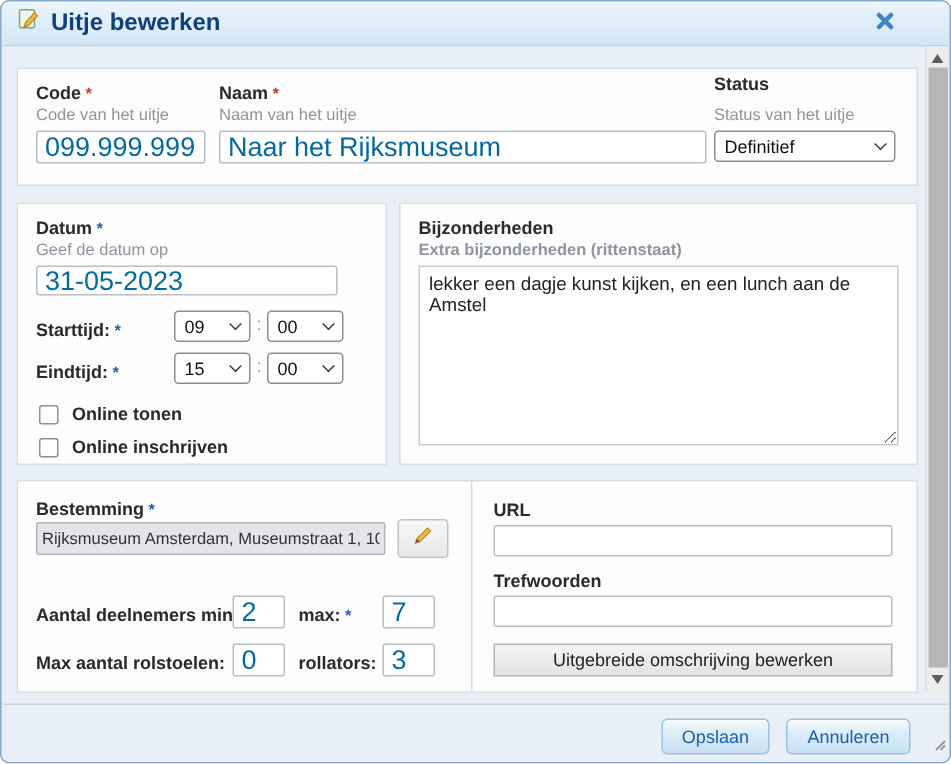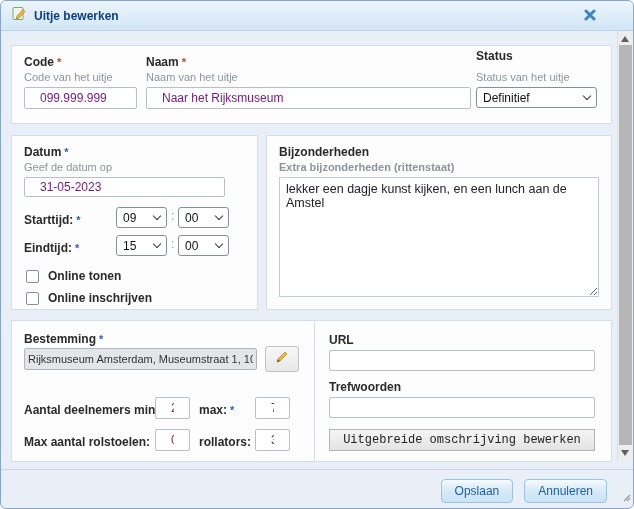--- a/index.html
+++ b/index.html
@@ -5,40 +5,40 @@
   * { margin:0; padding:0; box-sizing:border-box; }
   html,body { width:634px; height:509px; background:#fff; font-family:"Liberation Sans",sans-serif; }
 
   .dialog { position:relative; width:634px; height:509px; background:#e9eff6;
             border:1px solid #86a7c9; border-radius:6px; overflow:hidden; }
 
   
   .header { position:absolute; top:0; left:0; right:0; height:30px;
             background:linear-gradient(#ecf5fc,#d2e6f6); border-bottom:1px solid #b9d2e8;
             border-radius:5px 5px 0 0; display:flex; align-items:center; padding:0 10px; }
-  .title { font-size:12px; font-weight:bold; color:#0f3f7c; margin-left:7px; }
+  .title { font-size:16px; font-weight:bold; color:#0f3f7c; margin-left:7px; }
   .close-btn { margin-left:auto; width:18px; height:18px; display:flex; align-items:center;
                justify-content:center; cursor:pointer; margin-right:24px; }
 
   
   .panel { position:absolute; background:#fdfdfe; border:1px solid #d6dde6; }
   #s1  { left:10px;  top:44px;  width:601px; height:79px; }
   #s2l { left:10px;  top:134px; width:247px; height:175px; }
   #s2r { left:265px; top:134px; width:346px; height:175px;padding-left:36px; }
   #s3l { left:10px;  top:319px; width:337px; height:142px; }
   #s3r { left:313px; top:319px; width:298px; height:142px; }
   .panel > * { position:absolute; }
 
   .lbl { font-size:12px; font-weight:bold; color:#2a2a2a; white-space:nowrap; }
   .sub { font-size:11px; color:#8e949c; white-space:nowrap; }
   .req-red  { color:#c43c35; font-weight:bold; margin-left:3px; font-size:11px; }
   .req-blue { color:#2a5db0; font-weight:bold; margin-left:3px; font-size:11px; }
 
-  .txt-input { border:1px solid #b6bfca; background:#fff; height:22px; font-size:12px;
-               padding:0 15px; color:#701a75; font-family:inherit; border-radius:2px; }
+  .txt-input { border:1px solid #b6bfca; background:#fff; height:22px; font-size:18px;
+               padding:0 5px; color:#0369a1; font-family:inherit; border-radius:2px; }
 
   
   .select { height:21px; background:#fff; border:1px solid #898f98; border-radius:3px;
             display:flex; align-items:center; justify-content:space-between;
             padding:0 6px; font-size:12px; color:#111; cursor:pointer; }
   .chev { width:6px; height:6px; border-right:1.6px solid #3a3a3a; border-bottom:1.6px solid #3a3a3a;
           transform:rotate(45deg); margin-top:-3px; flex:0 0 auto; }
 
   
   .cb-row { display:flex; align-items:center; gap:9px; }
@@ -70,21 +70,21 @@
                  border:1px solid #c2c2c2;border-radius:3px;display:flex;align-items:center;justify-content:center;cursor:pointer;}
   #row1-label{left:12px;top:82px;} #min-input{left:143px;top:76px;width:35px;}
   #max-label{left:187px;top:82px;} #max-input{left:243px;top:76px;width:35px;}
   #row2-label{left:12px;top:114px;} #rolstoel-input{left:143px;top:108px;width:35px;}
   #rollators-label{left:187px;top:114px;} #rollators-input{left:243px;top:108px;width:35px;}
 
   
   #url-label{left:14px;top:12px;} #url-input{left:14px;top:29px;width:266px;height:21px;}
   #tref-label{left:14px;top:59px;} #tref-input{left:14px;top:76px;width:266px;height:21px;}
   #omschrijving-btn{left:14px;top:108px;width:266px;height:22px;background:linear-gradient(#f5f5f5,#e3e3e3);
-                    border:1px solid #b4b4b4;font-size:12px;color:#222;font-family:Liberation Mono, monospace;cursor:pointer;}
+                    border:1px solid #b4b4b4;font-size:12px;color:#222;font-family:Liberation Sans, sans-serif;cursor:pointer;}
 
   
   .footer { position:absolute; left:0; right:0; top:468px; height:41px; border-top:1px solid #ccd5df;
             display:flex; justify-content:flex-end; gap:11px; padding:9px 26px 0 0; }
   .blue-btn { height:24px; padding:0 13px; border:1px solid #9dc1e2; border-radius:4px;
               background:linear-gradient(#f7fbfe,#d8ebf8 45%,#c9e3f5); color:#1d5fa9;
               font-weight:normal; font-size:12px; font-family:inherit; cursor:pointer; }
 
   
   .vscroll { position:absolute; right:1px; top:30px; width:15px; height:430px;

